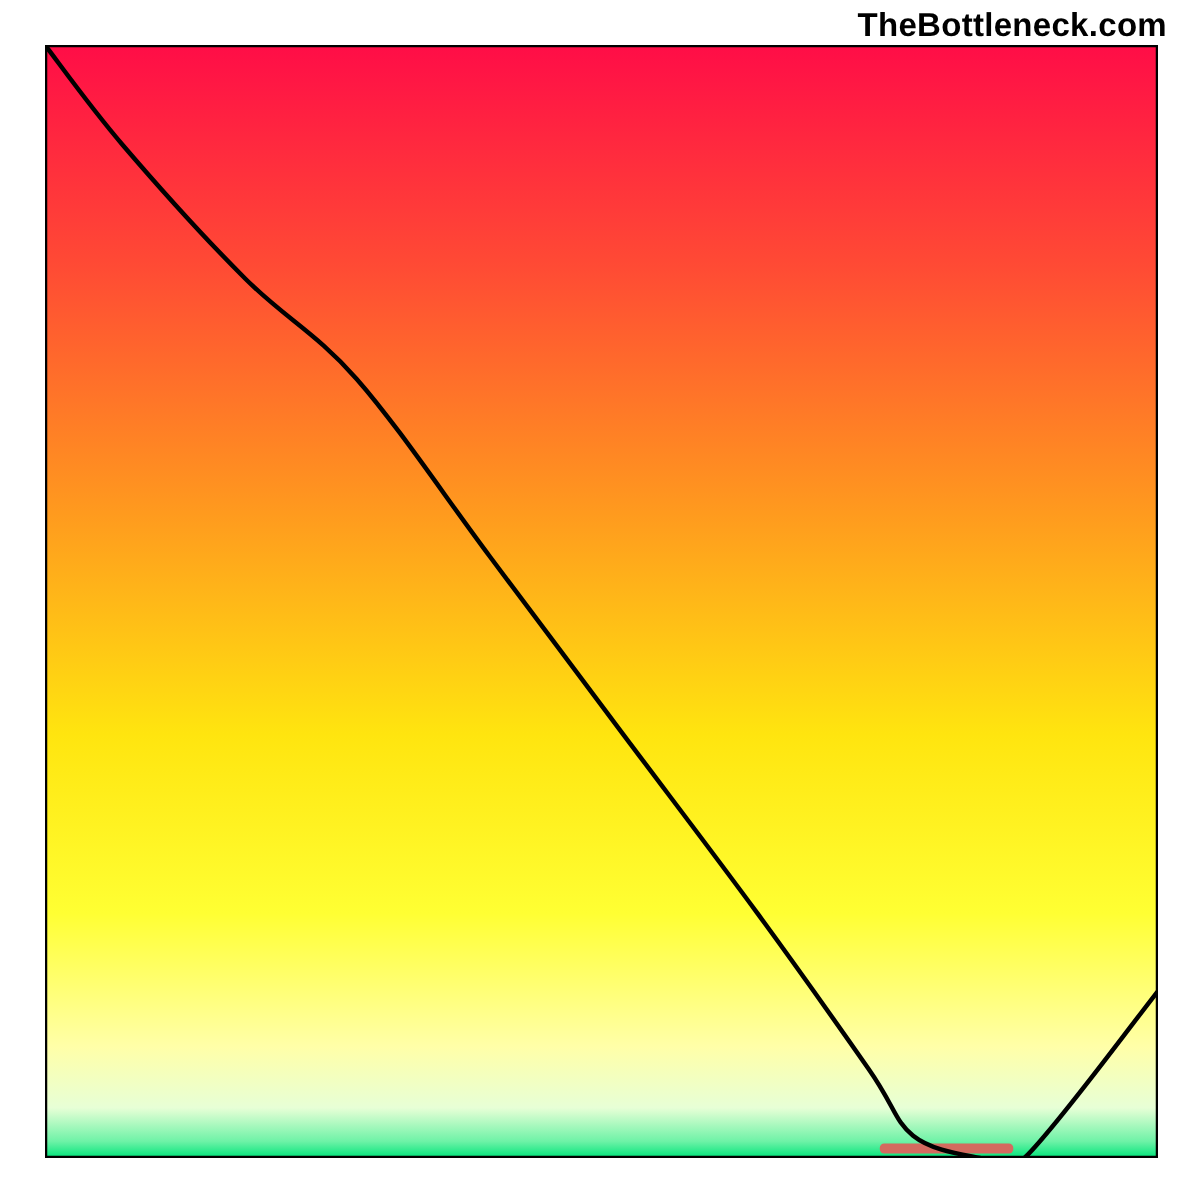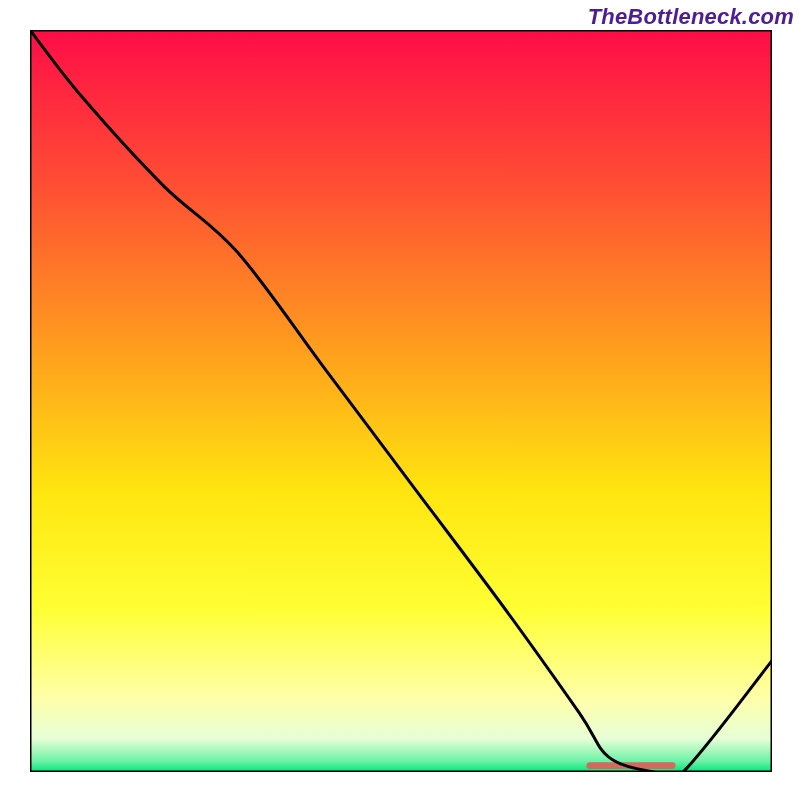--- a/index.html
+++ b/index.html
@@ -12,26 +12,25 @@
     font-family: Arial, Helvetica, sans-serif;
   }
   .stage {
     position: relative;
     width: 800px;
     height: 800px;
   }
   .watermark {
     position: absolute;
     top: 4px;
-    right: 6px;
+    right: 22px;
     font-size: 22px;
     font-weight: 600;
-    color: #4c1d95;
+    color: #000000;
     letter-spacing: 0.2px;
-    font-style: italic;
   }
   svg.plot {
     position: absolute;
     display: block;
   }
 </style>
 </head>
 <body>
 
 <div class="stage">

